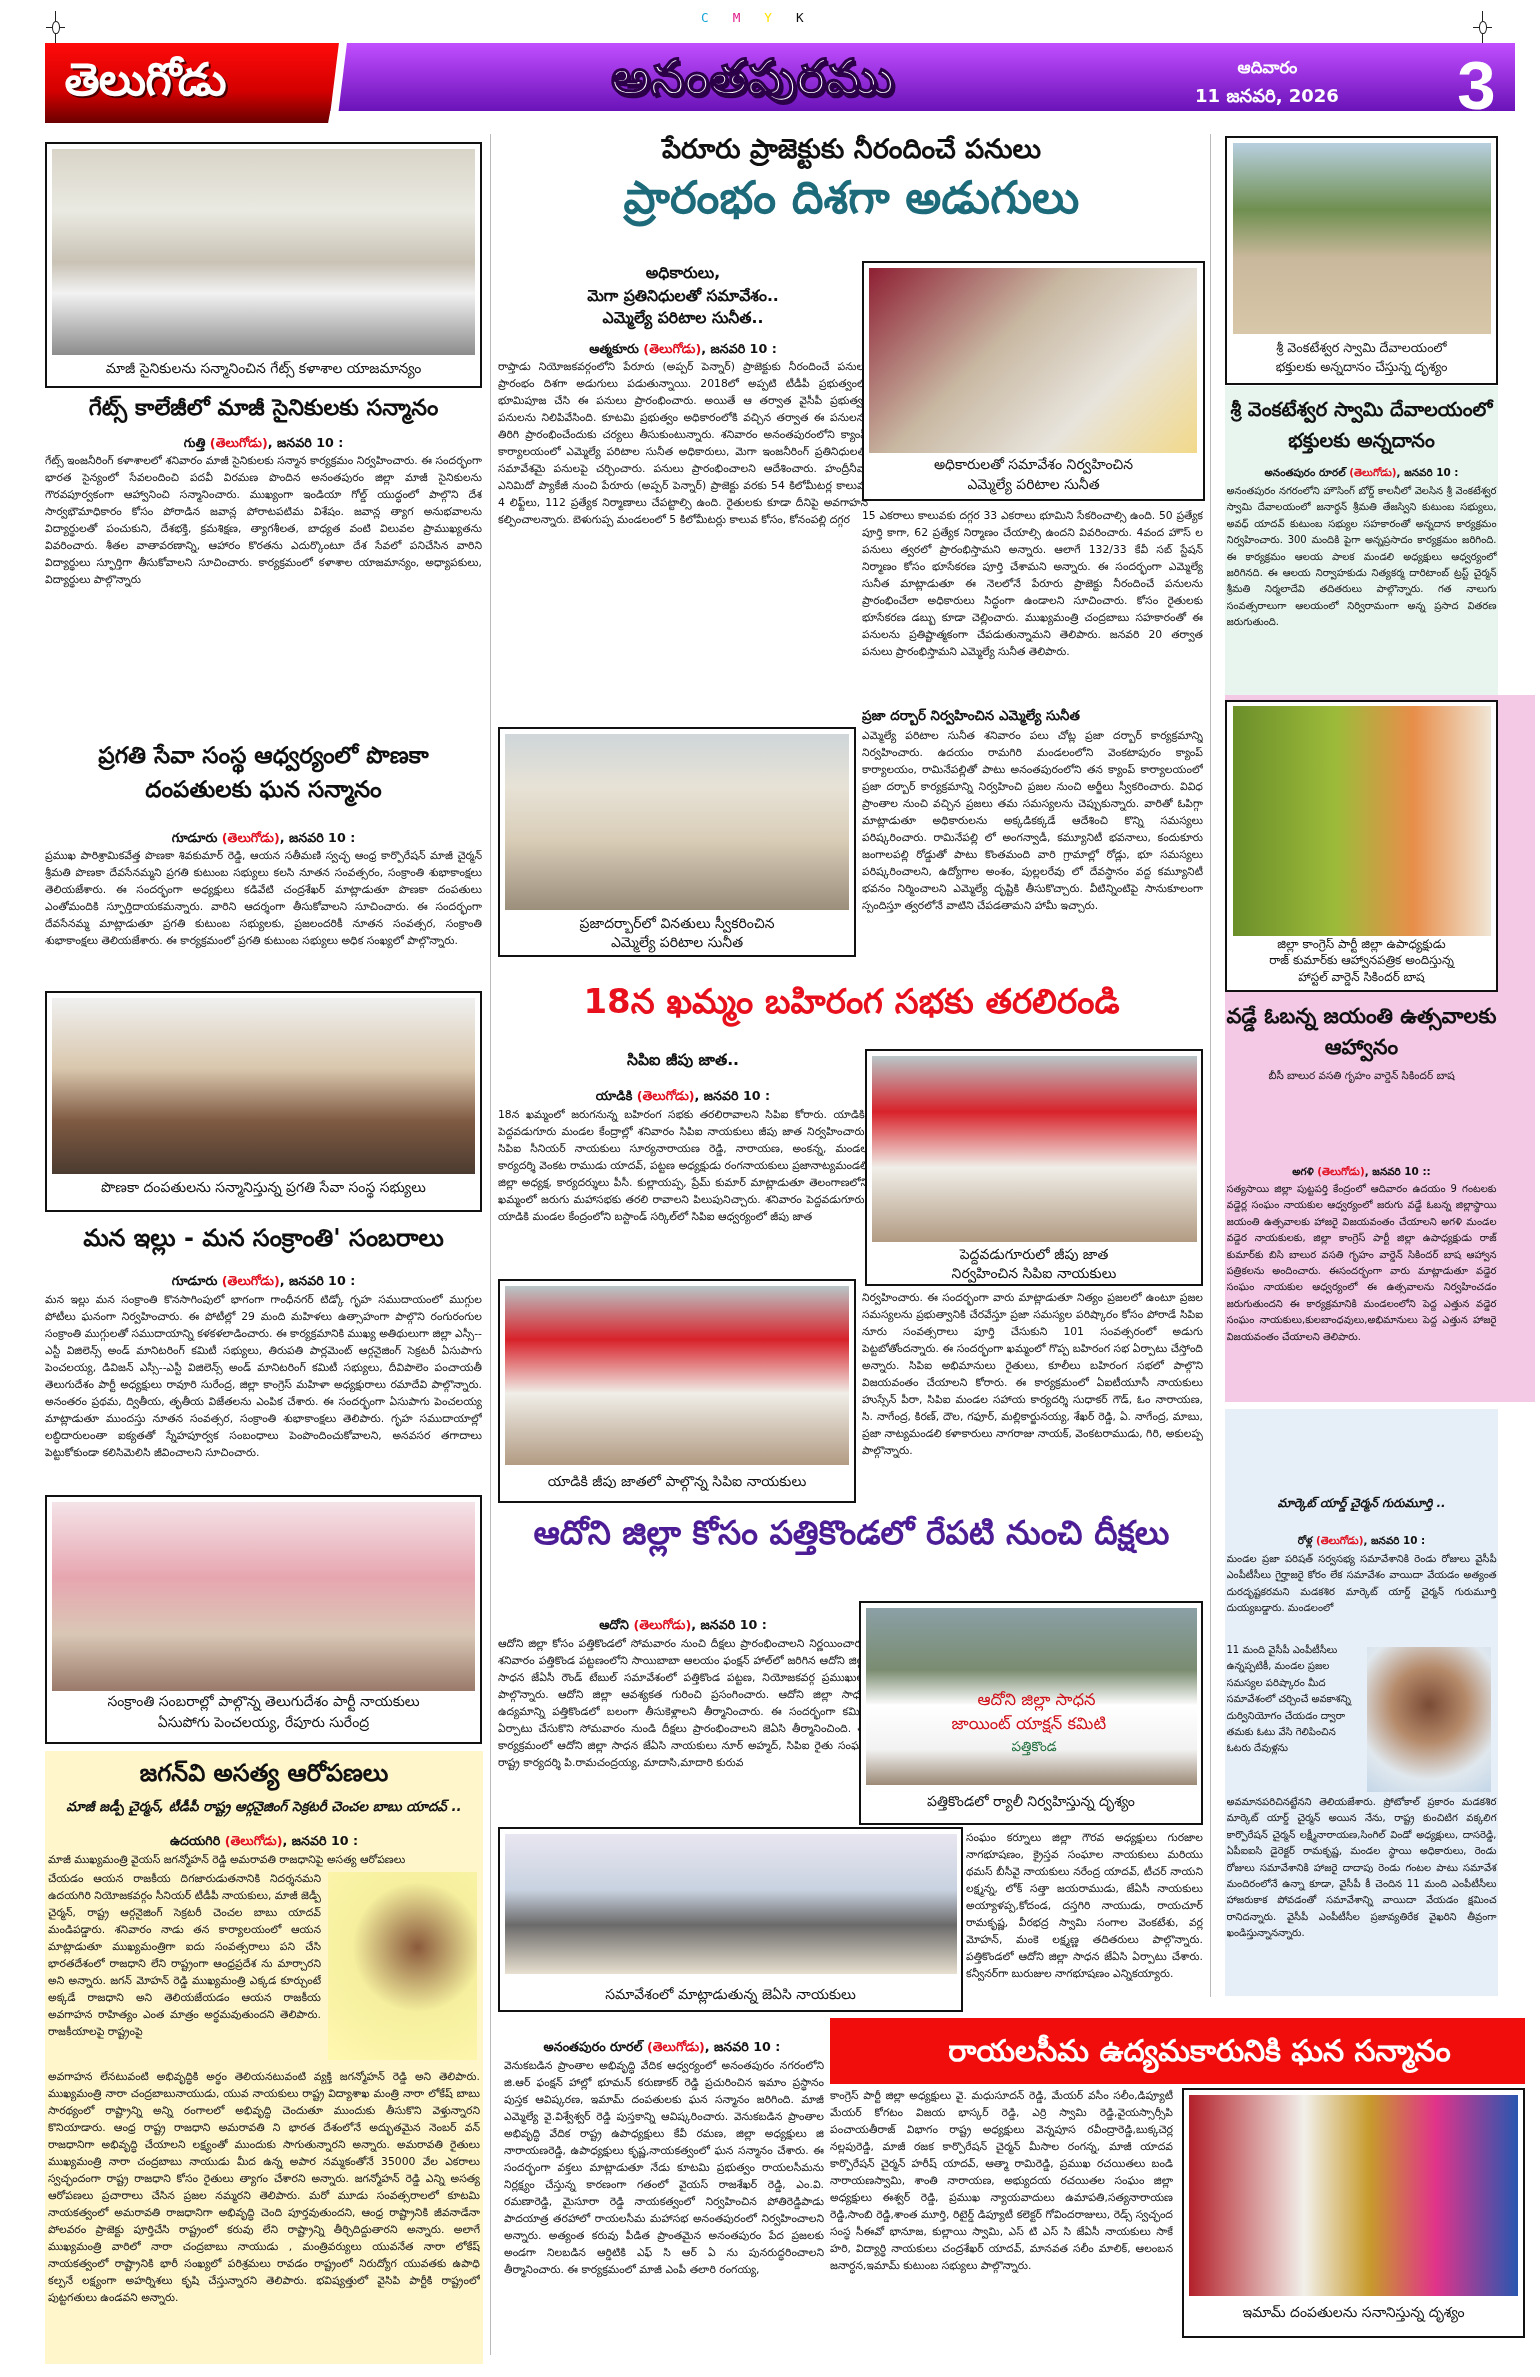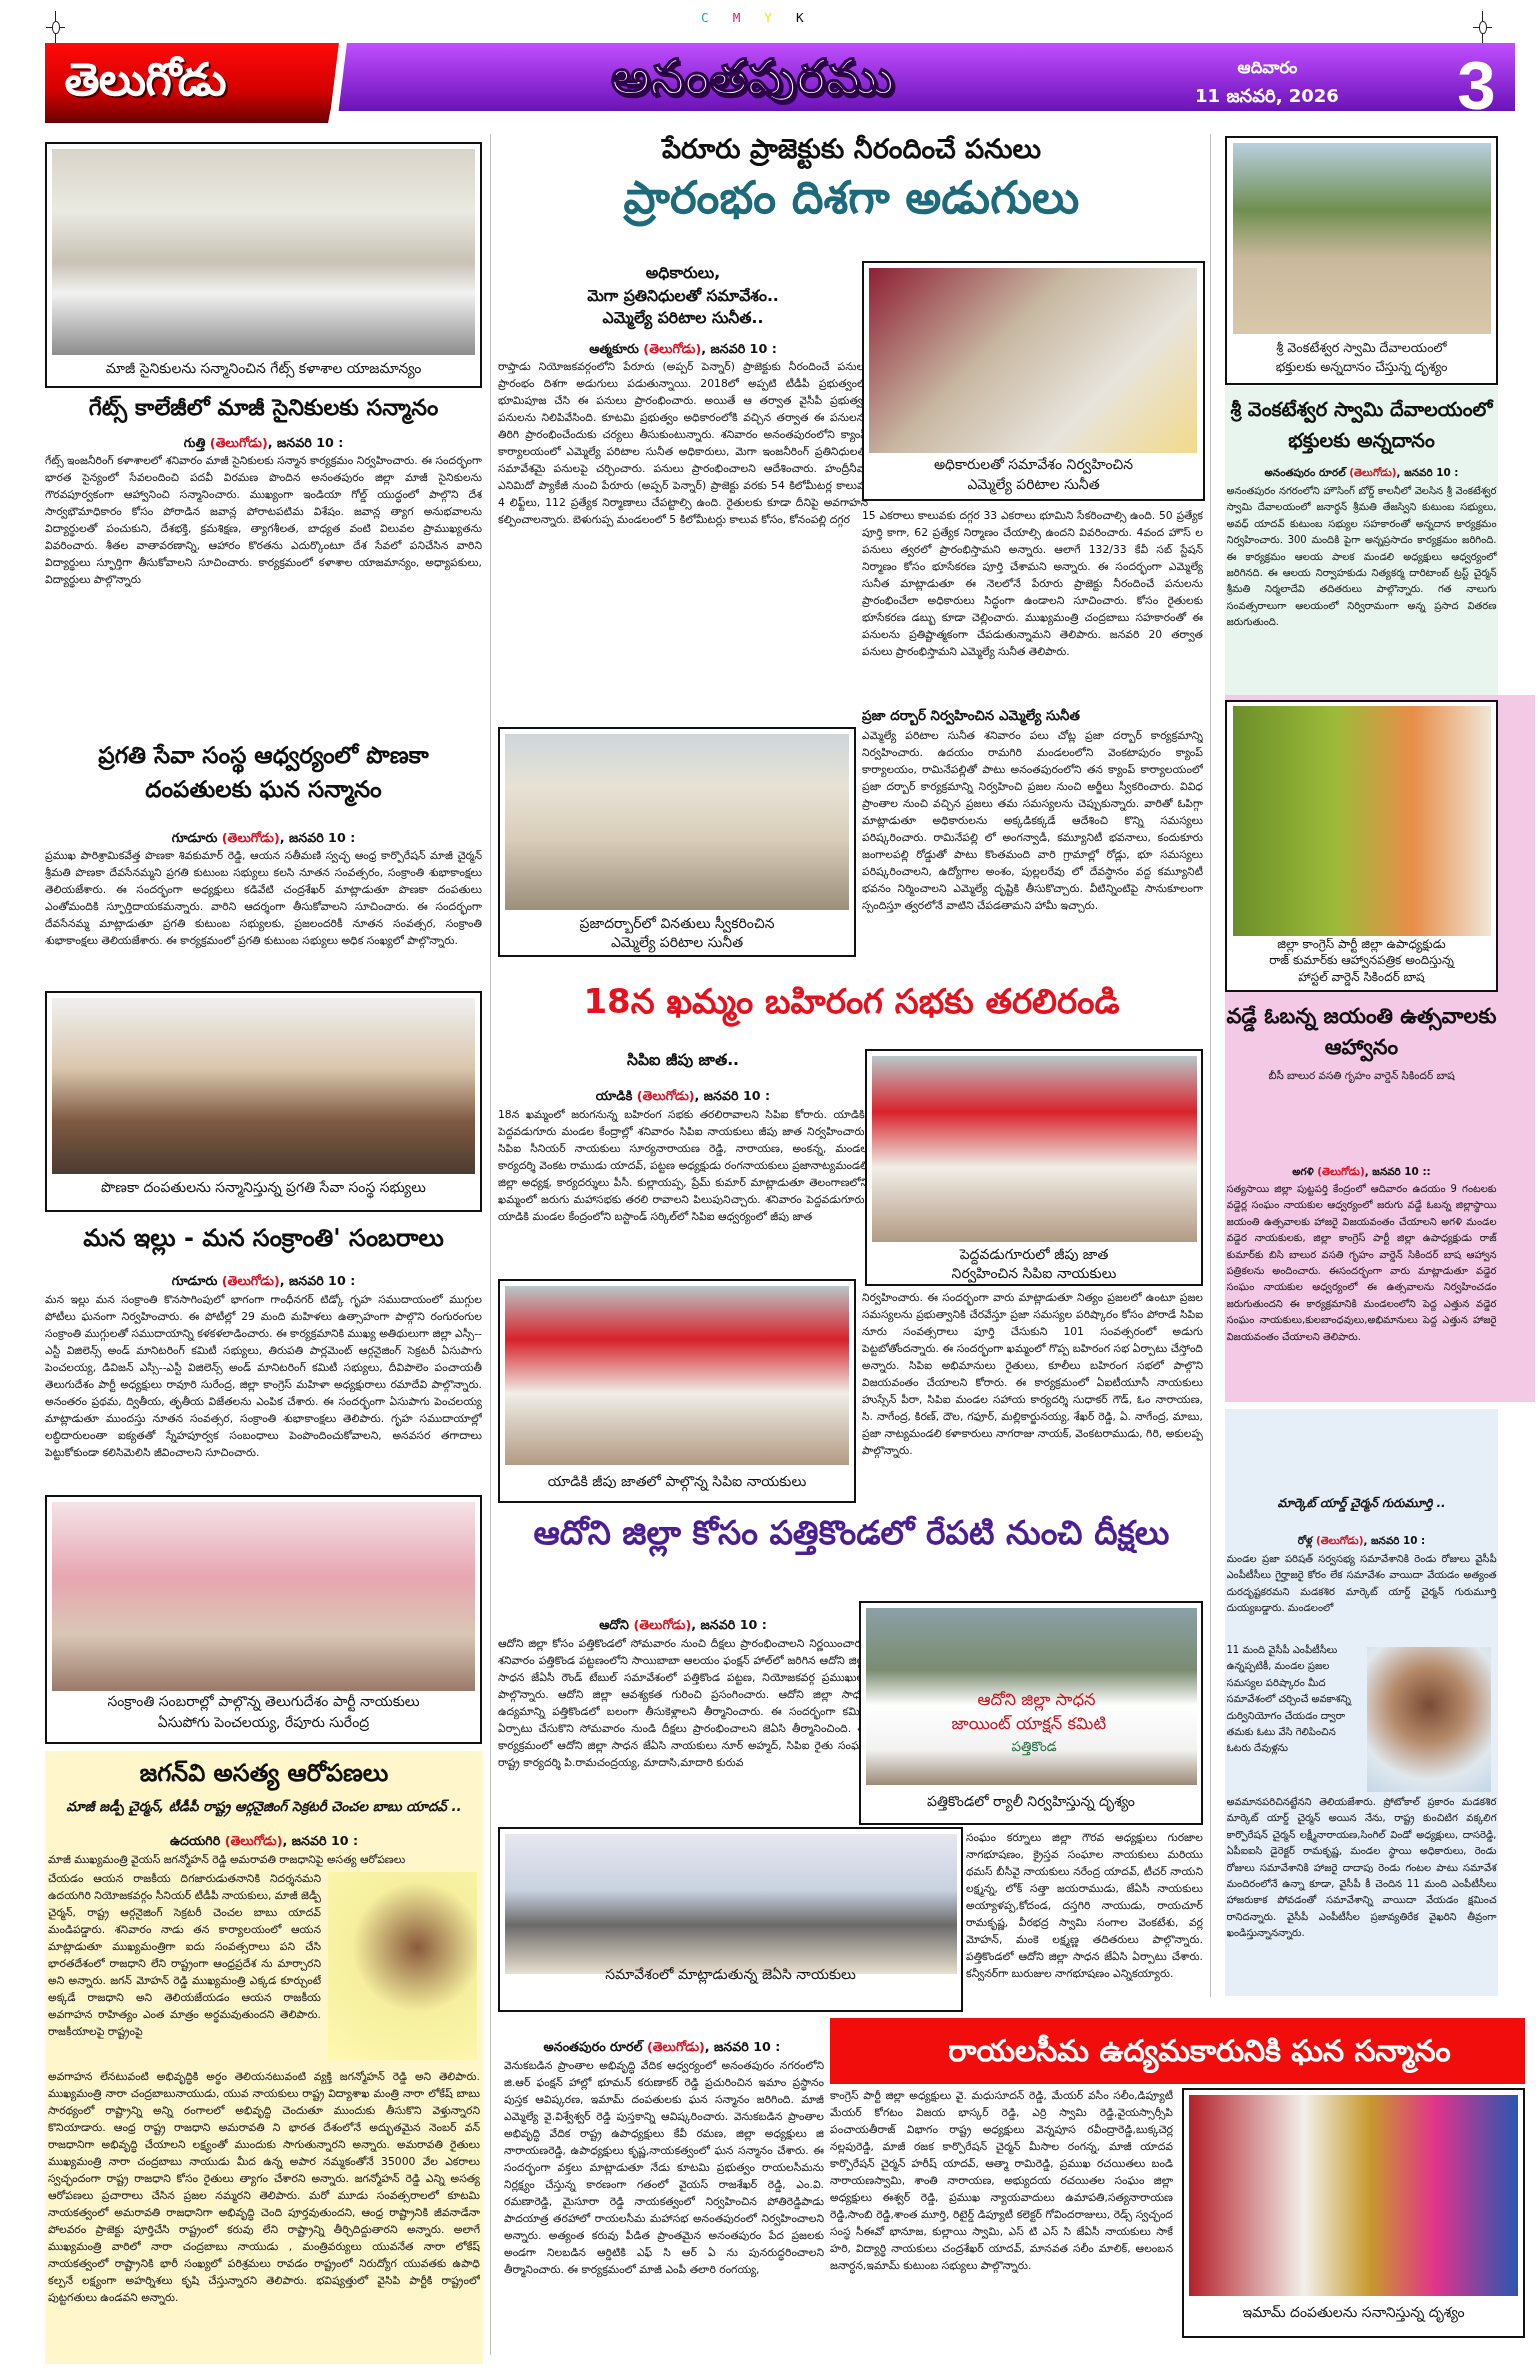--- a/index.html
+++ b/index.html
@@ -187,21 +187,21 @@
 <div class="photo-box" style="left:859px; top:1601px; width:344px; height:224px;">
   <div class="photo ph-banner-jac" style="left:4.5px; top:4.5px; width:331px; height:177px;">
     <div class="ban-text" style="left:112px; top:82px;">ఆదోని జిల్లా సాధన</div>
     <div class="ban-text" style="left:86px; top:106px;">జాయింట్ యాక్షన్ కమిటి</div>
     <div class="ban-text" style="left:146px; top:131px; color:#1d6b3a; font-size:13.4px;">పత్తికొండ</div>
   </div>
   <div class="caption" style="top:189px;">పత్తికొండలో ర్యాలీ నిర్వహిస్తున్న దృశ్యం</div>
 </div>
 <div class="photo-box" style="left:498px; top:1827px; width:465px; height:185px;">
   <div class="photo ph-hall2" style="left:4.5px; top:4.5px; width:452px; height:140px;"></div>
-  <div class="caption" style="top:136px;">సమావేశంలో మాట్లాడుతున్న జెఏసి నాయకులు</div>
+  <div class="caption" style="top:156px;">సమావేశంలో మాట్లాడుతున్న జెఏసి నాయకులు</div>
 </div>
 <div class="body-text" style="left:966px; top:1829px; width:237px; height:183px;">సంఘం కర్నూలు జిల్లా గౌరవ అధ్యక్షులు గురజాల నాగభూషణం, క్రైస్తవ సంఘాల నాయకులు మరియు థమస్ బీసీవై నాయకులు నరేంద్ర యాదవ్, టీచర్ నాయని లక్ష్మన్న, లోక్ సత్తా జయరాముడు, జేఏసీ నాయకులు అయ్యాళప్ప,కోదండ, దస్తగిరి నాయుడు, రాయచూర్ రామకృష్ణ, వీరభద్ర స్వామి సంగాల వెంకటేశు, వర్ల మోహన్, మంకె లక్ష్మణ్ణ తదితరులు పాల్గొన్నారు. పత్తికొండలో ఆదోని జిల్లా సాధన జేఏసి ఏర్పాటు చేశారు. కన్వీనర్‌గా బురుజుల నాగభూషణం ఎన్నికయ్యారు.</div>
 
 <div class="dateline" style="left:498px; top:2039px; width:328px;">
   <span>అనంతపురం రూరల్</span>
   <span class="red">(తెలుగోడు)</span><span>, జనవరి 10 :</span>
 </div>
 <div class="body-text" style="left:504px; top:2057px; width:320px; height:280px;">వెనుకబడిన ప్రాంతాల అభివృద్ధి వేదిక ఆధ్వర్యంలో అనంతపురం నగరంలోని జి.ఆర్ ఫంక్షన్ హాల్లో భూమన్ కరుణాకర్ రెడ్డి ప్రచురించిన ఇమాం ప్రస్థానం పుస్తక ఆవిష్కరణ, ఇమామ్ దంపతులకు ఘన సన్మానం జరిగింది. మాజీ ఎమ్మెల్యే వై.విశ్వేశ్వర్ రెడ్డి పుస్తకాన్ని ఆవిష్కరించారు. వెనుకబడిన ప్రాంతాల అభివృద్ధి వేదిక రాష్ట్ర ఉపాధ్యక్షులు కేవీ రమణ, జిల్లా అధ్యక్షులు జి నారాయణరెడ్డి, ఉపాధ్యక్షులు కృష్ణ,నాయకత్వంలో ఘన సన్మానం చేశారు. ఈ సందర్భంగా వక్తలు మాట్లాడుతూ నేడు కూటమి ప్రభుత్వం రాయలసీమను నిర్లక్ష్యం చేస్తున్న కారణంగా గతంలో వైయస్ రాజశేఖర్ రెడ్డి, ఎం.వి. రమణారెడ్డి, మైసూరా రెడ్డి నాయకత్వంలో నిర్వహించిన పోతిరెడ్డిపాడు పాదయాత్ర తరహాలో రాయలసీమ మహాసభ అనంతపురంలో నిర్వహించాలని అన్నారు. అత్యంత కరువు పీడిత ప్రాంతమైన అనంతపురం పేద ప్రజలకు అండగా నిలబడిన ఆర్డిటికి ఎఫ్ సి ఆర్ ఏ ను పునరుద్ధరించాలని తీర్మానించారు. ఈ కార్యక్రమంలో మాజీ ఎంపీ తలారి రంగయ్య,</div>
 <div class="red-banner" id="rayalaseema-banner" style="left: 830px; top: 2018px; width: 695px; height: 66px; font-size: 30px; line-height: 66px; background: rgb(242, 13, 13);">రాయలసీమ ఉద్యమకారునికి ఘన సన్మానం</div>
 <div class="body-text" style="left:830px; top:2087px; width:343px; height:238px;">కాంగ్రెస్ పార్టీ జిల్లా అధ్యక్షులు వై. మధుసూదన్ రెడ్డి, మేయర్ వసీం సలీం,డిప్యూటీ మేయర్ కోగటం విజయ భాస్కర్ రెడ్డి, ఎర్రి స్వామి రెడ్డి,వైయస్సార్సీపి పంచాయతీరాజ్ విభాగం రాష్ట్ర అధ్యక్షులు వెన్నపూస రవీంద్రారెడ్డి,బుక్కచెర్ల నల్లపురెడ్డి, మాజీ రజక కార్పొరేషన్ చైర్మన్ మీసాల రంగన్న, మాజీ యాదవ కార్పొరేషన్ చైర్మన్ హరీష్ యాదవ్, ఆత్మా రామిరెడ్డి, ప్రముఖ రచయితలు బండి నారాయణస్వామి, శాంతి నారాయణ, అభ్యుదయ రచయితల సంఘం జిల్లా అధ్యక్షులు ఈశ్వర్ రెడ్డి, ప్రముఖ న్యాయవాదులు ఉమాపతి,సత్యనారాయణ రెడ్డి,సాంబి రెడ్డి,శాంత మూర్తి, రిటైర్డ్ డిప్యూటీ కలెక్టర్ గోవిందరాజులు, రెడ్స్ స్వచ్ఛంద సంస్థ సీఈవో భానూజ, కుల్లాయి స్వామి, ఎస్ టి ఎస్ సి జేఏసీ నాయకులు సాకే హరి, విద్యార్థి నాయకులు చంద్రశేఖర్ యాదవ్, మానవత సలీం మాలిక్, ఆలంబన జనార్ధన,ఇమామ్ కుటుంబ సభ్యులు పాల్గొన్నారు.</div>

